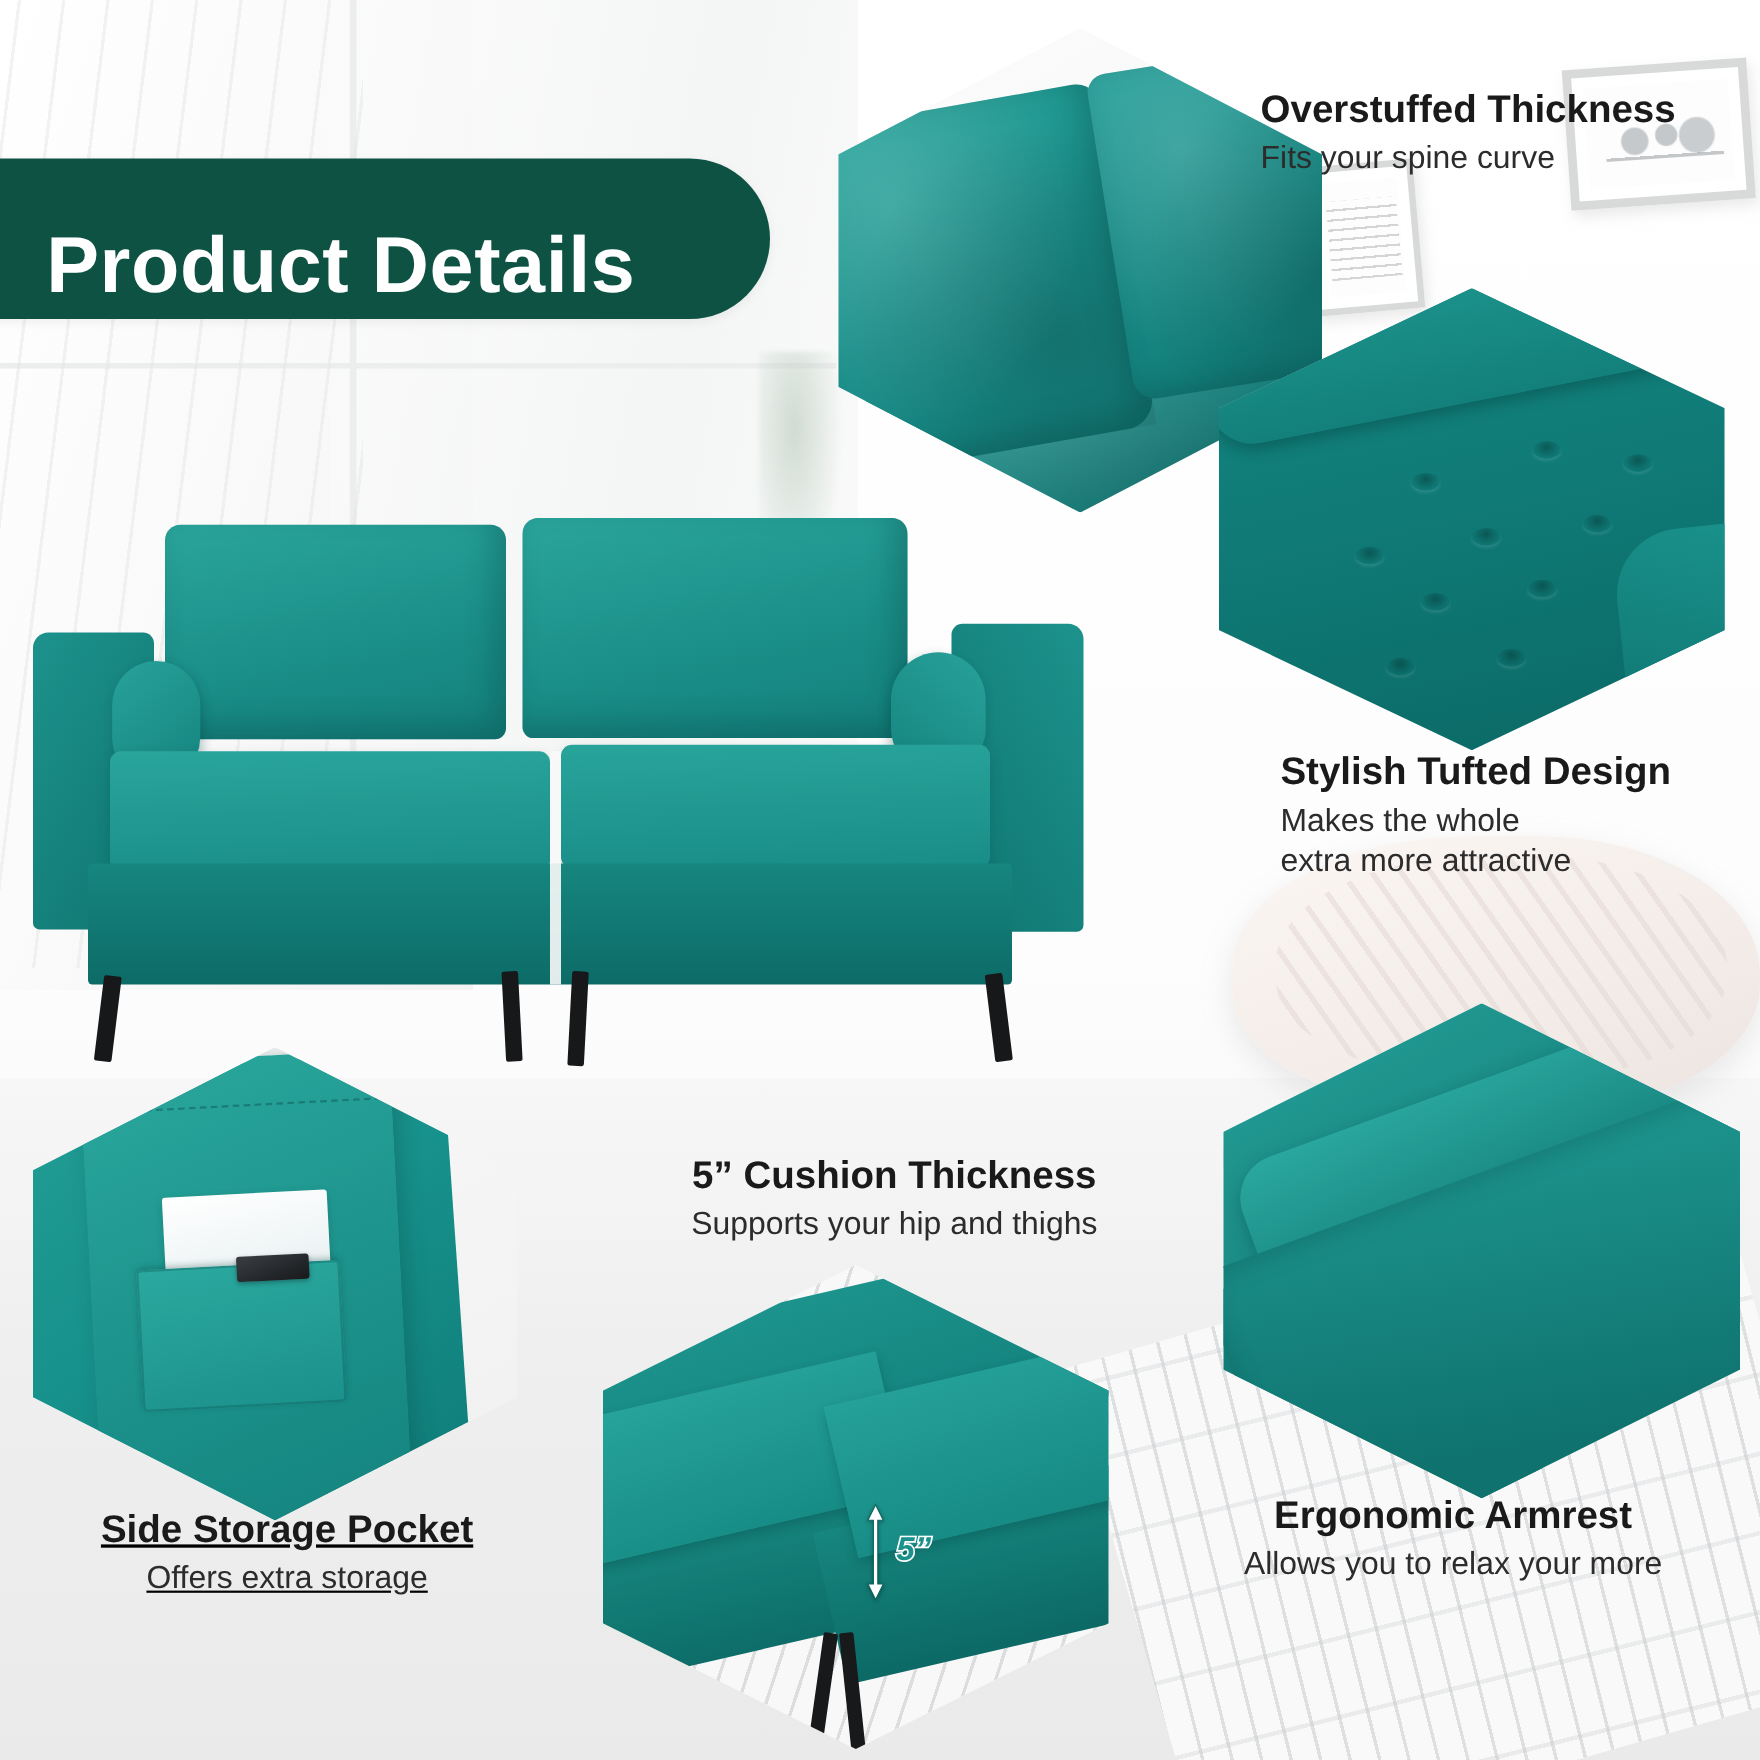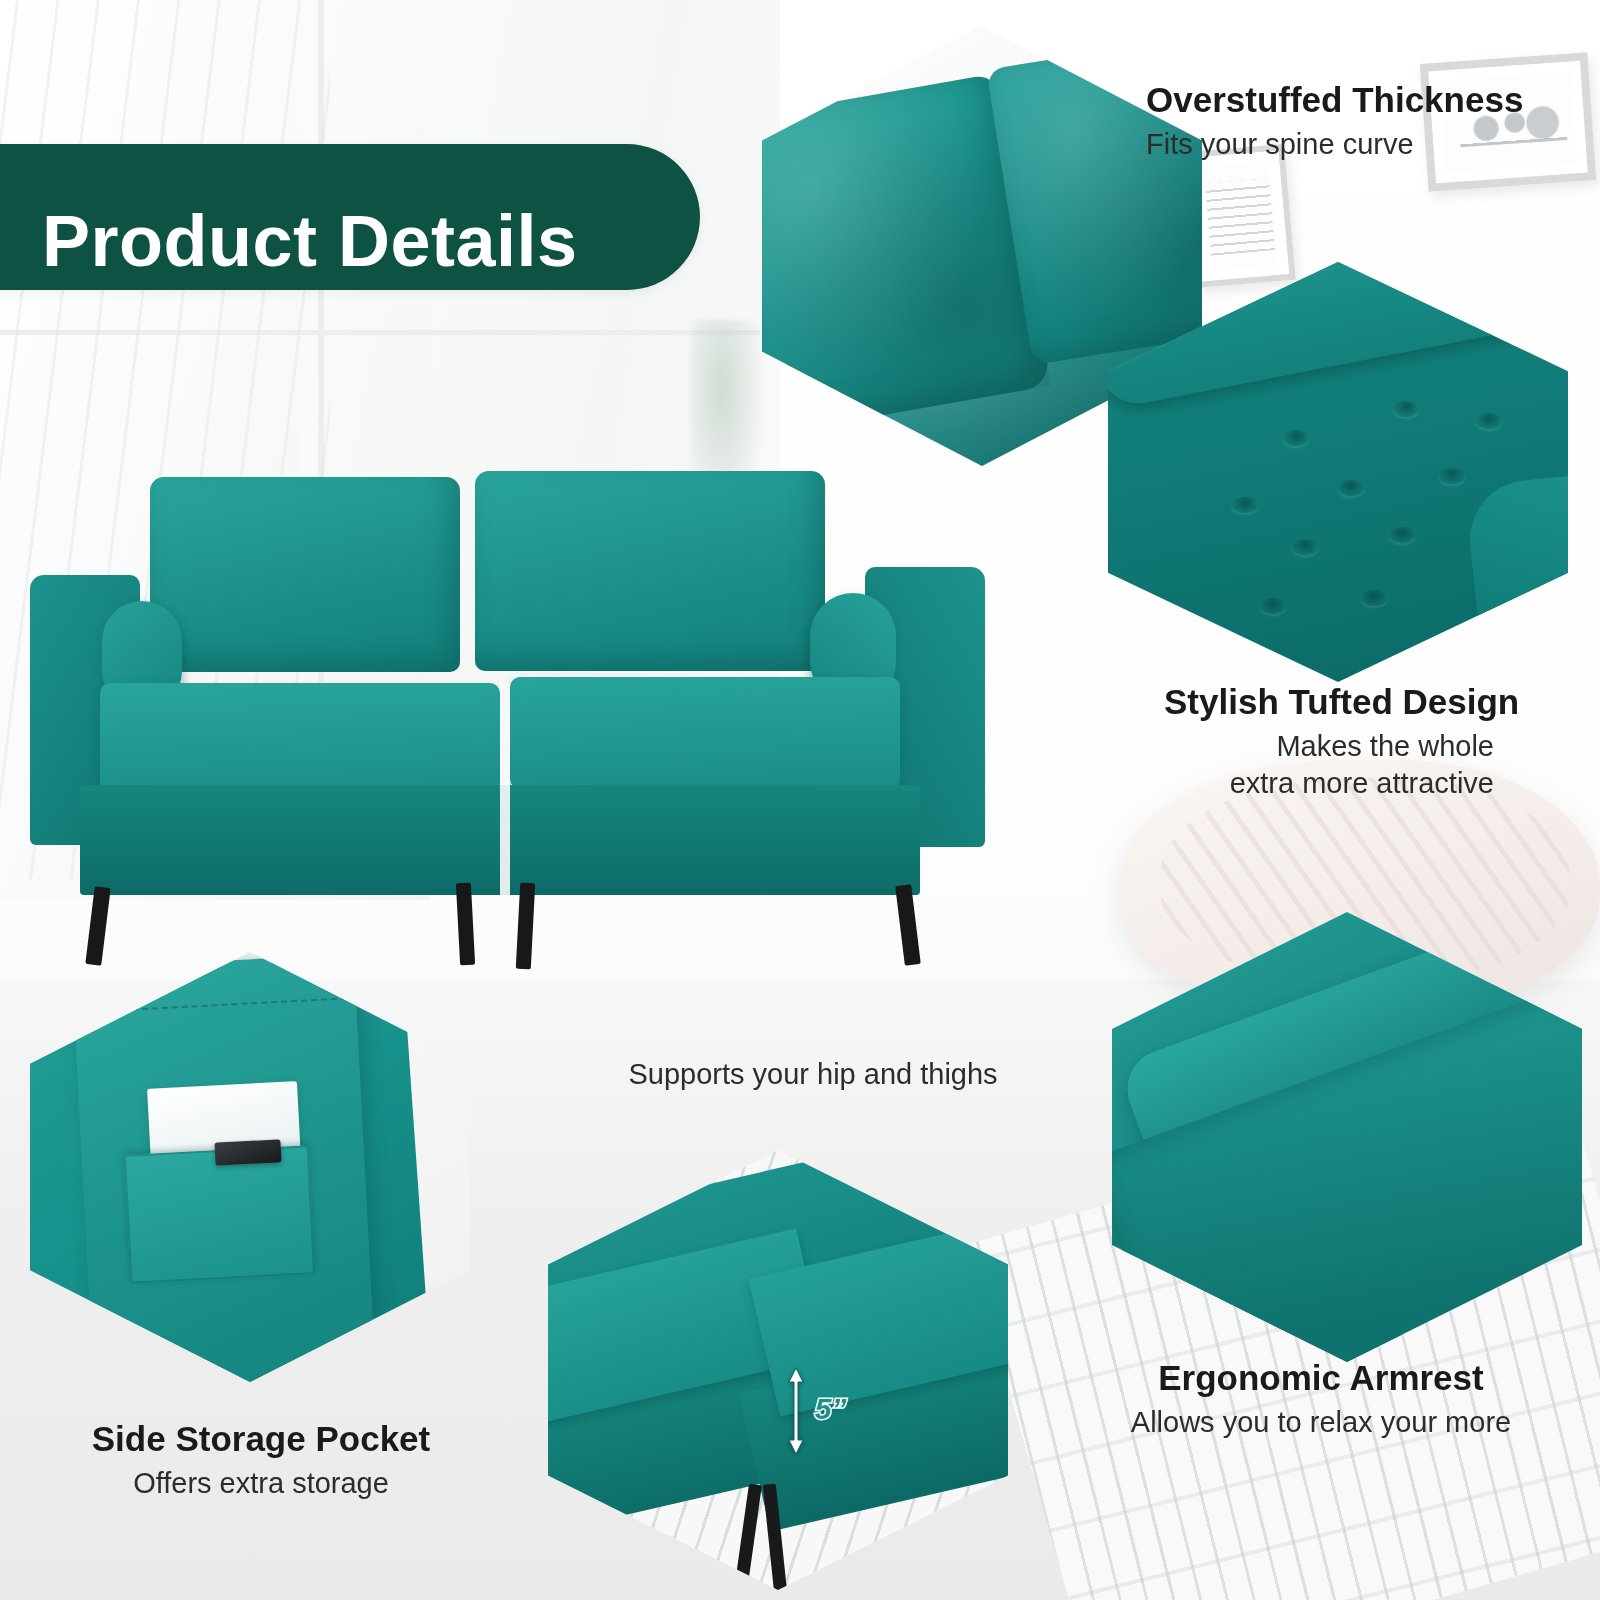--- a/index.html
+++ b/index.html
@@ -382,24 +382,24 @@
     font-size:35px; font-weight:700; color:#1a1a1a; line-height:1.12;
     white-space:nowrap;
   }
   .callout .sub {
     font-size:29px; font-weight:400; color:#2c2c2c; line-height:1.26;
     margin-top:7px;
   }
   .callout .sub span { display:block; }
 
   #co-backrest { left:1146px; top:80px; }
-  #co-tufted   { left:1164px; top:682px; width:330px; text-align:right; }
+  #co-tufted   { left:1164px; top:682px; width:330px; text-align:left; }
   #co-cushion  { left:628px; top:1049px; width:370px; text-align:center; }
   #co-armrest  { left:1126px; top:1338px; width:390px; text-align:center;margin-top:20px; }
-  #co-pocket   { left:76px;  top:1419px; width:370px; text-align:center; }
+  #co-pocket   { left:76px;  top:1371px; width:370px; text-align:center;text-decoration:underline; }
 </style>
 </head>
 <body>
 
 <div class="room">
   <div class="wall-left"></div>
   <div class="window-sheer"></div>
   <div class="window-mullion" style="left:318px;top:0;width:6px;height:760px;"></div>
   <div class="window-mullion" style="left:0;top:330px;width:760px;height:5px;"></div>
   <div class="curtain"></div>
@@ -507,20 +507,21 @@
 
 <div class="callout" id="co-tufted">
   <div class="ttl">Stylish Tufted Design</div>
   <div class="sub">
     <span>Makes the whole</span>
     <span>extra more attractive</span>
   </div>
 </div>
 
 <div class="callout" id="co-cushion">
+  <div class="ttl">5” Cushion Thickness</div>
   <div class="sub">
     <span>Supports your hip and thighs</span>
   </div>
 </div>
 
 <div class="callout" id="co-armrest">
   <div class="ttl">Ergonomic Armrest</div>
   <div class="sub">
     <span>Allows you to relax your more</span>
   </div>

